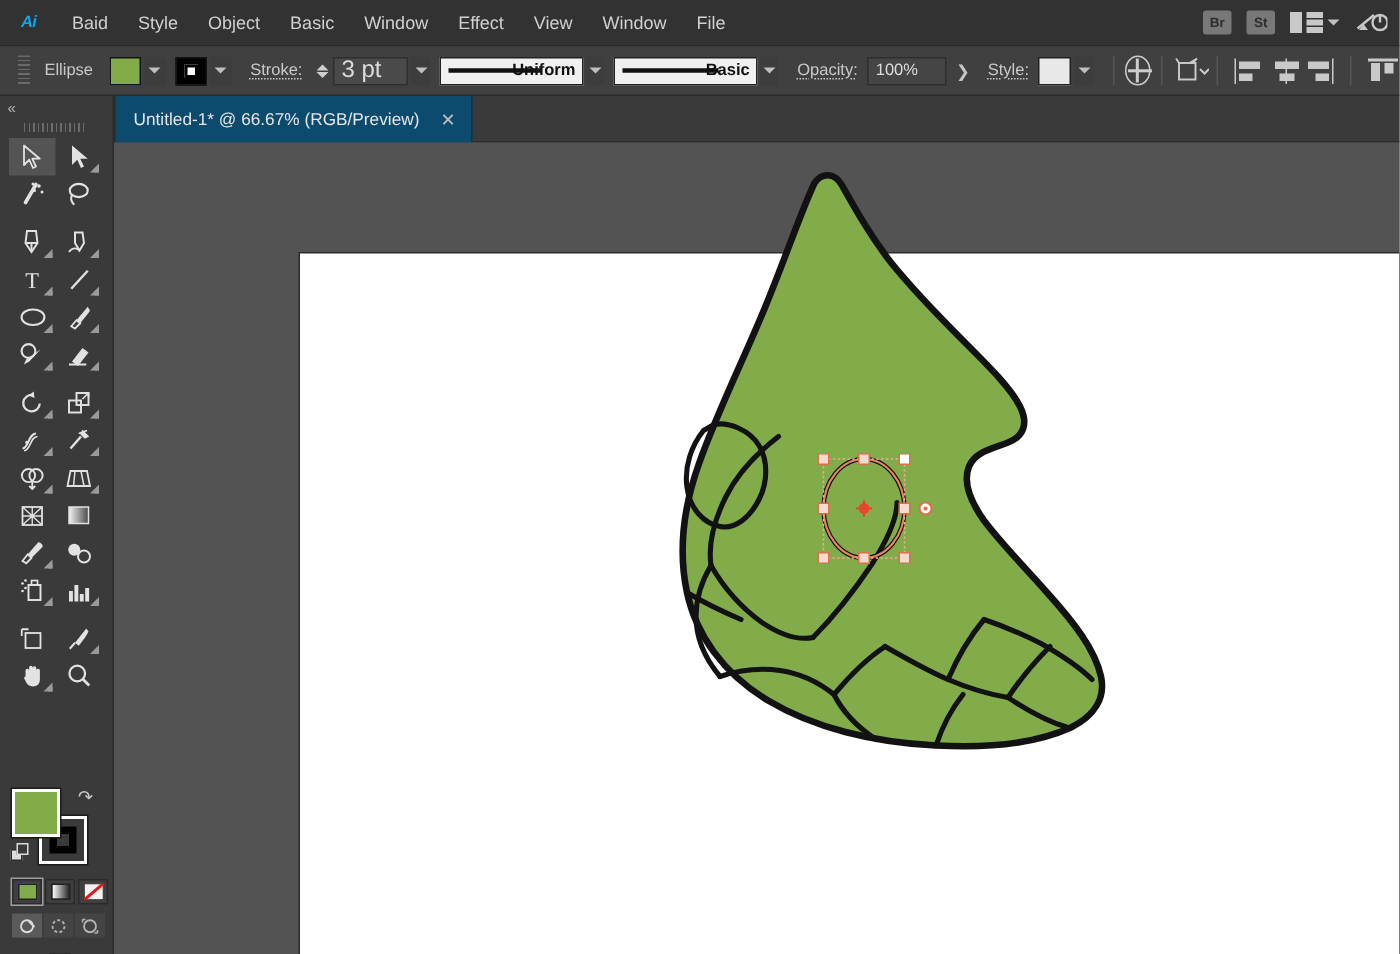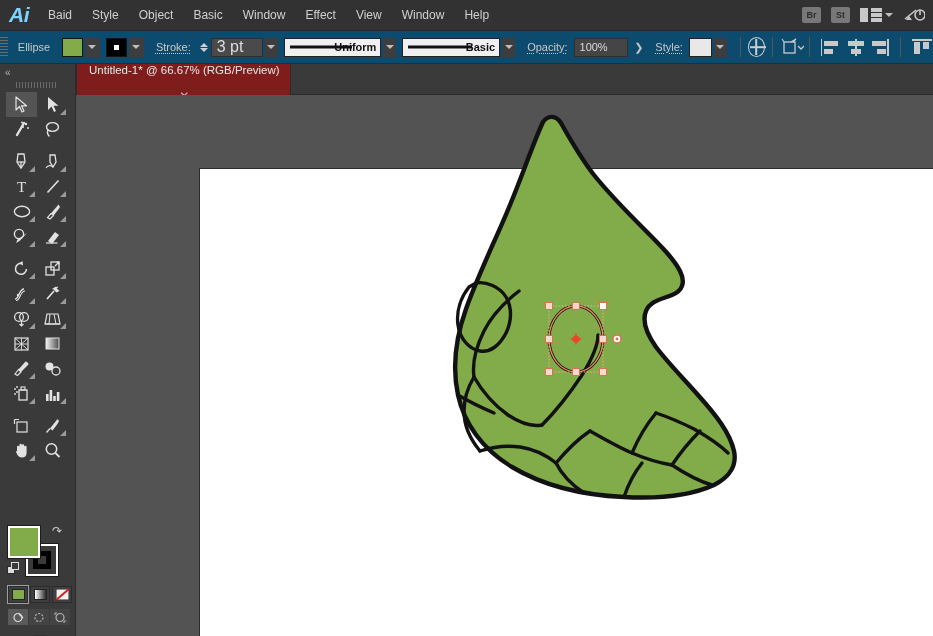--- a/index.html
+++ b/index.html
@@ -14,21 +14,21 @@
   #app { position:relative; width:933px; height:636px; background:#535353; }
 
   
   .menubar {
     position:absolute; left:0; top:0; width:933px; height:31px;
     background:#323232; display:flex; align-items:center;
     border-bottom:1px solid #282828;
   }
   .ai-logo {
     width:38px; height:31px; display:flex; align-items:center; justify-content:center;
-    color:#7dd3fc; font-weight:bold; font-size:21px; font-style:italic;
+    color:#0ea5e9; font-weight:bold; font-size:11px; font-style:italic;
     letter-spacing:-0.5px;
   }
   .menu-item {
     padding:0 10px; height:31px; line-height:31px; font-size:12px;
     color:#d0d0d0; cursor:default; white-space:nowrap;
   }
   .menubar-right { margin-left:auto; display:flex; align-items:center; padding-right:8px; gap:10px;}
   .sq-btn {
     width:19px; height:16px; background:#787878; color:#2d2d2d;
     font-size:9px; font-weight:bold; display:flex; align-items:center;
@@ -36,22 +36,22 @@
   }
   .arrange-ico { display:flex; align-items:center; gap:3px; }
   .arrange-grid { width:22px; height:14px; position:relative; }
   .arrange-grid i { position:absolute; background:#c8c8c8; display:block; }
   .caret { width:0;height:0;border-left:4px solid transparent;border-right:4px solid transparent;border-top:4px solid #c0c0c0; }
   .workspace-ico { width:22px; height:16px; position:relative; }
 
   
   .controlbar {
     position:absolute; left:0; top:31px; width:933px; height:33px;
-    background:#0c4a6e; display:flex; align-items:center;
-    border-bottom:1px solid #2b2b2b; padding-left:0; gap:0;
+    background:#404040; display:flex; align-items:center;
+    border-bottom:1px solid #2b2b2b; padding-left:12px; gap:0;
   }
   .cb-grip { width:9px; height:20px; margin-right:4px;
     background:repeating-linear-gradient(to bottom,#6a6a6a 0 1px,transparent 1px 3px); }
   .cb-label { font-size:11px; color:#c9c9c9; padding:0 6px; white-space:nowrap; }
   .cb-label.ul { text-decoration:underline; text-decoration-style:dotted; text-underline-offset:2px; }
   .swatch-wrap { display:flex; align-items:center; }
   .swatch { width:21px; height:19px; border:1px solid #151515; }
   .swatch-stroke { width:21px;height:19px;border:1px solid #151515;background:#000;
     display:flex;align-items:center;justify-content:center; }
   .swatch-stroke b { width:9px;height:9px;background:#fff;display:block;
@@ -97,23 +97,23 @@
   .transform-ico { width:22px;height:18px;position:relative; }
   .align-ico { width:20px; height:17px; position:relative; margin:0 4px; }
   .align-ico i { position:absolute; background:#c9c9c9; display:block; }
 
   
   .tabbar {
     position:absolute; left:0; top:64px; width:933px; height:31px; background:#3a3a3a;
     border-bottom:1px solid #2b2b2b;
   }
   .doc-tab {
-    position:absolute; left:76px; top:0; height:31px; background:#7f1d1d;
+    position:absolute; left:76px; top:0; height:31px; background:#0c4a6e;
     display:flex; align-items:center; padding:0 10px 0 12px; gap:14px;
-    border-right:1px solid #2b2b2b; border-left:1px solid #2b2b2b;flex-direction:column;
+    border-right:1px solid #2b2b2b; border-left:1px solid #2b2b2b;
   }
   .doc-tab .title { font-size:11.5px; color:#e6e6e6; white-space:nowrap; }
   .doc-tab .x { font-size:12px; color:#c0c0c0; cursor:pointer; line-height:1; }
 
   
   .leftrail {
     position:absolute; left:0; top:64px; width:76px; height:572px;
     background:#3a3a3a; border-right:1px solid #2b2b2b;
   }
   .rail-collapse { position:absolute; left:5px; top:3px; font-size:10px; color:#b5b5b5; letter-spacing:-1px; }
@@ -196,21 +196,21 @@
     <div class="ai-logo">Ai</div>
 
     <div class="menu-item">Baid</div>
     <div class="menu-item">Style</div>
     <div class="menu-item">Object</div>
     <div class="menu-item">Basic</div>
     <div class="menu-item">Window</div>
     <div class="menu-item">Effect</div>
     <div class="menu-item">View</div>
     <div class="menu-item">Window</div>
-    <div class="menu-item">Help</div>
+    <div class="menu-item">File</div>
 
     <div class="menubar-right">
       <div class="sq-btn">Br</div>
       <div class="sq-btn">St</div>
       <div class="arrange-ico">
         <div class="arrange-grid">
           <i style="left:0;top:0;width:8px;height:14px;"></i>
           <i style="left:11px;top:0;width:11px;height:4px;"></i>
           <i style="left:11px;top:5px;width:11px;height:4px;"></i>
           <i style="left:11px;top:10px;width:11px;height:4px;"></i>

